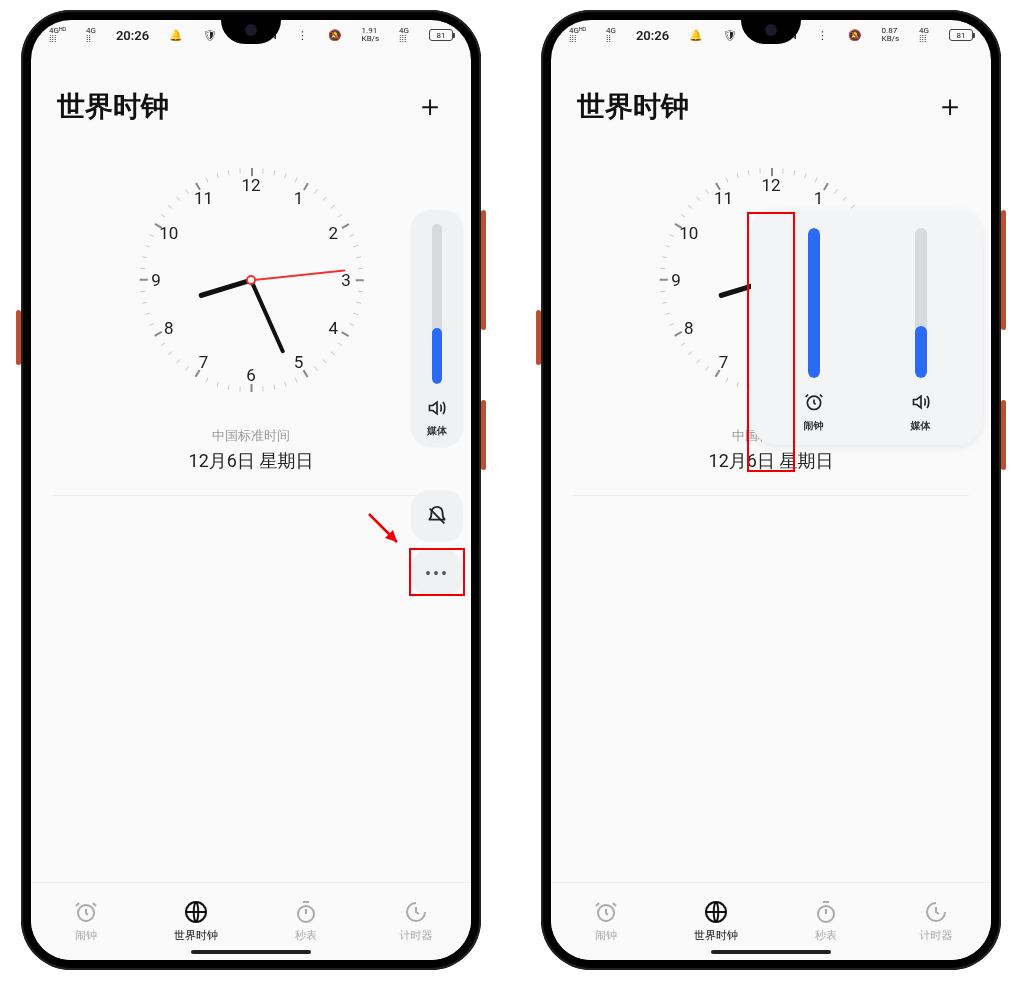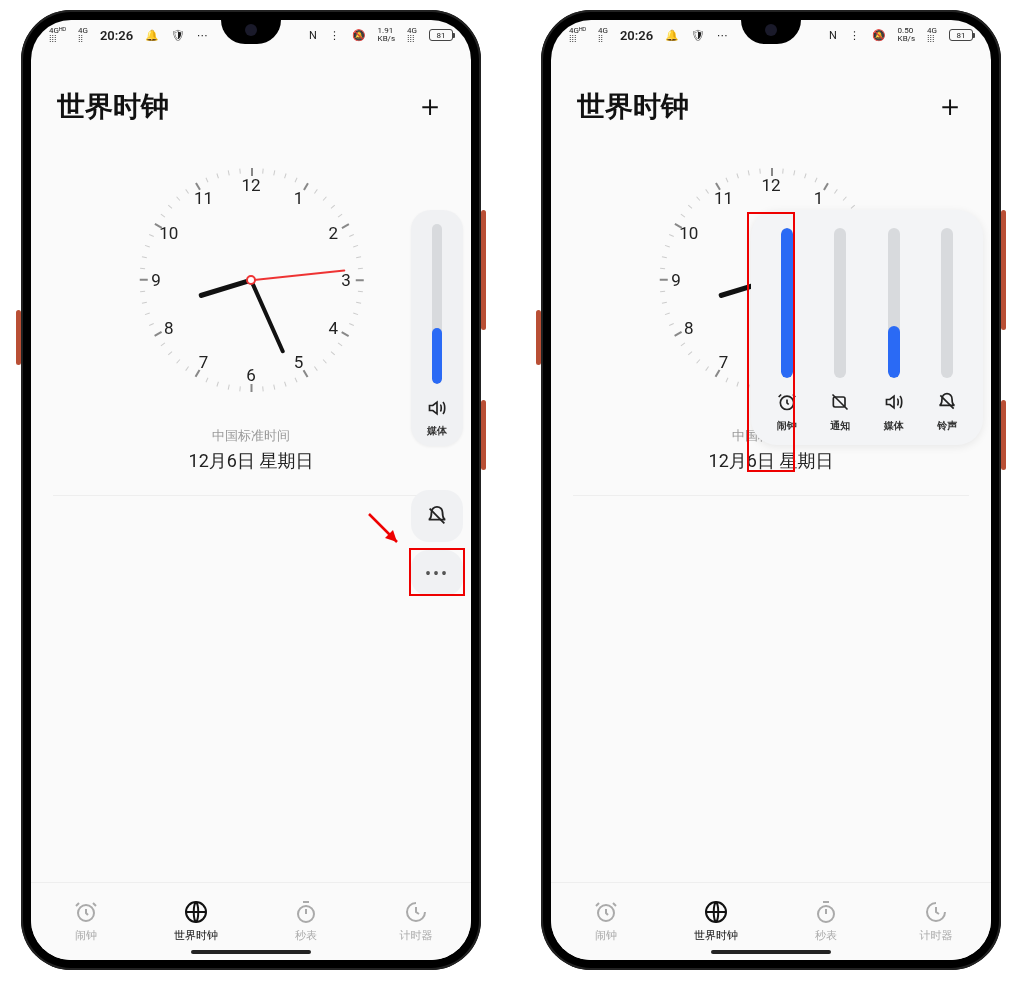--- a/index.html
+++ b/index.html
@@ -61,21 +61,21 @@
   }
   .status-bar {
     height: 26px;
     display: flex;
     justify-content: space-between;
     align-items: center;
     padding: 4px 18px 0;
     font-size: 11px;
     color: #222;
   }
-  .status-left, .status-right { display: flex; align-items: center; gap: 12px; }
+  .status-left, .status-right { display: flex; align-items: center; gap: 20px; }
   .status-left .time { font-weight: 600; font-size: 13px; }
   .tiny { font-size: 8px; line-height: 1; }
   .sig { font-size: 9px; line-height:1; }
   .battery {
     width: 24px; height: 12px; border: 1px solid #444; border-radius: 3px;
     position: relative; display:flex; align-items:center; justify-content:center;
     font-size:8px;
   }
   .battery::after{
     content:""; position:absolute; right:-3px; top:3px; width:2px; height:5px;
@@ -384,21 +384,21 @@
        <span class="sig"><span class="tiny">4G</span><br>⁞⁞</span>
        <span class="time">20:26</span>
        <span>🔔</span>
        <span>🛡</span>
        <span>⋯</span>
      </div>
      <div class="status-right">
        <span>N</span>
        <span>⋮</span>
        <span>🔕</span>
-       <span class="tiny"><span>0.50</span><br><span>KB/s</span></span>
+       <span class="tiny"><span>0.87</span><br><span>KB/s</span></span>
        <span class="sig"><span class="tiny">4G</span><br>⁞⁞⁞</span>
        <span class="battery">81</span>
      </div>
    </div>
 
    <div class="header">
      <h1>世界时钟</h1>
      <div class="plus-btn">＋</div>
    </div>
 
@@ -494,54 +494,30 @@
        <div class="vol-col-icon">
          <svg width="20" height="20" viewBox="0 0 24 24" fill="none" stroke="#222" stroke-width="2">
                 <circle cx="12" cy="13" r="8"></circle>
                 <path d="M12 9v4l2 2M5 3L2 6M22 6l-3-3"></path>
               </svg>
        </div>
        <div class="vol-col-label">闹钟</div>
      </div>
      <div class="vol-col">
        <div class="vol-track">
-              <div class="vol-fill" style="height:0%"></div>
-            </div>
-       <div class="vol-col-icon">
-         <svg width="20" height="20" viewBox="0 0 24 24" fill="none" stroke="#222" stroke-width="2">
-                <rect x="4" y="6" width="14" height="12" rx="2"></rect>
-                <path d="M3 3l18 18"></path>
-              </svg>
-       </div>
-       <div class="vol-col-label">通知</div>
-     </div>
-     <div class="vol-col">
-       <div class="vol-track">
               <div class="vol-fill" style="height:35%"></div>
             </div>
        <div class="vol-col-icon">
          <svg width="20" height="20" viewBox="0 0 24 24" fill="none" stroke="#222" stroke-width="2">
                 <path d="M3 9v6h4l5 4V5L7 9H3z"></path>
                 <path d="M16 8c1.5 1 1.5 7 0 8M19 5c3 2 3 12 0 14"></path>
               </svg>
        </div>
        <div class="vol-col-label">媒体</div>
      </div>
-     <div class="vol-col">
-       <div class="vol-track">
-              <div class="vol-fill" style="height:0%"></div>
-            </div>
-       <div class="vol-col-icon">
-         <svg width="20" height="20" viewBox="0 0 24 24" fill="none" stroke="#222" stroke-width="2">
-                <path d="M18 8a6 6 0 00-12 0c0 7-3 8-3 8h18s-3-1-3-8"></path>
-                <path d="M4 4l16 16"></path>
-              </svg>
-       </div>
-       <div class="vol-col-label">铃声</div>
-     </div>
    </div>
    <div class="red-box" style="right:196px; top:192px; width:48px; height:260px;"></div>
 
    <div class="bottom-nav">
      <div class="nav-item">
        <svg viewBox="0 0 24 24" fill="none" stroke="currentColor" stroke-width="2">
               <circle cx="12" cy="13" r="8"></circle>
               <path d="M12 9v4l2 2M5 3L2 6M22 6l-3-3"></path>
             </svg>
        <span class="nav-label">闹钟</span>

